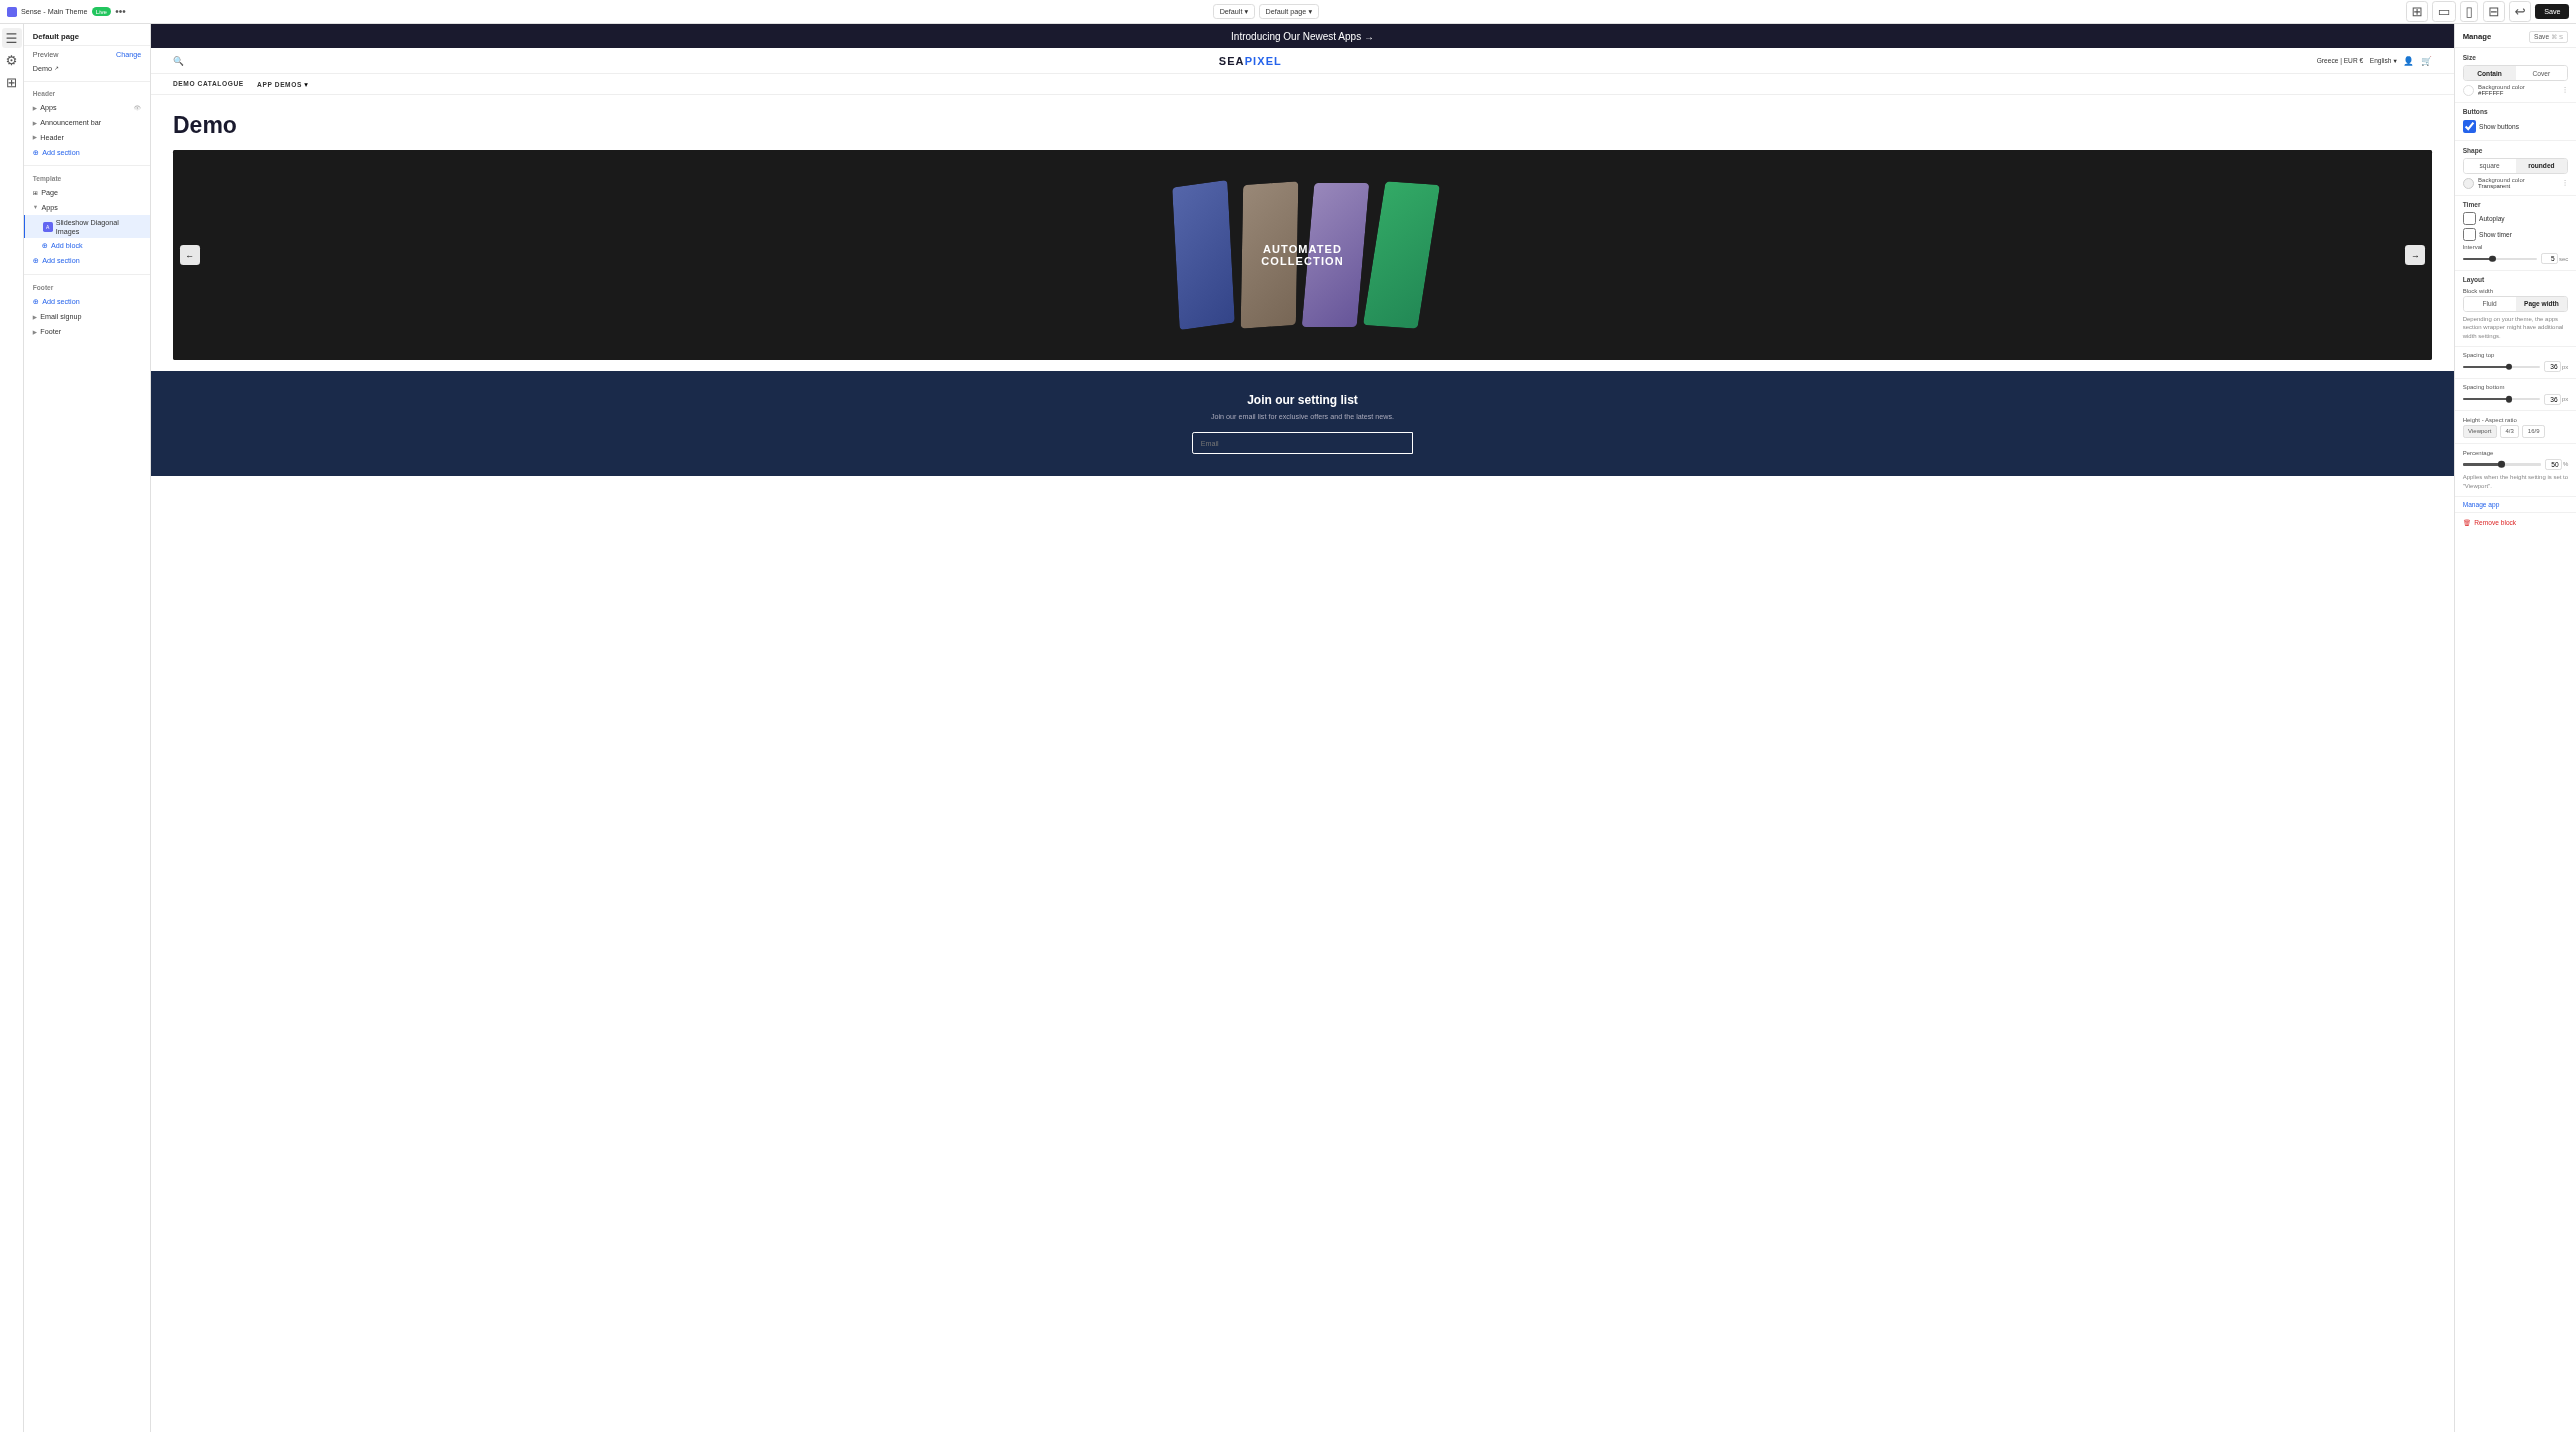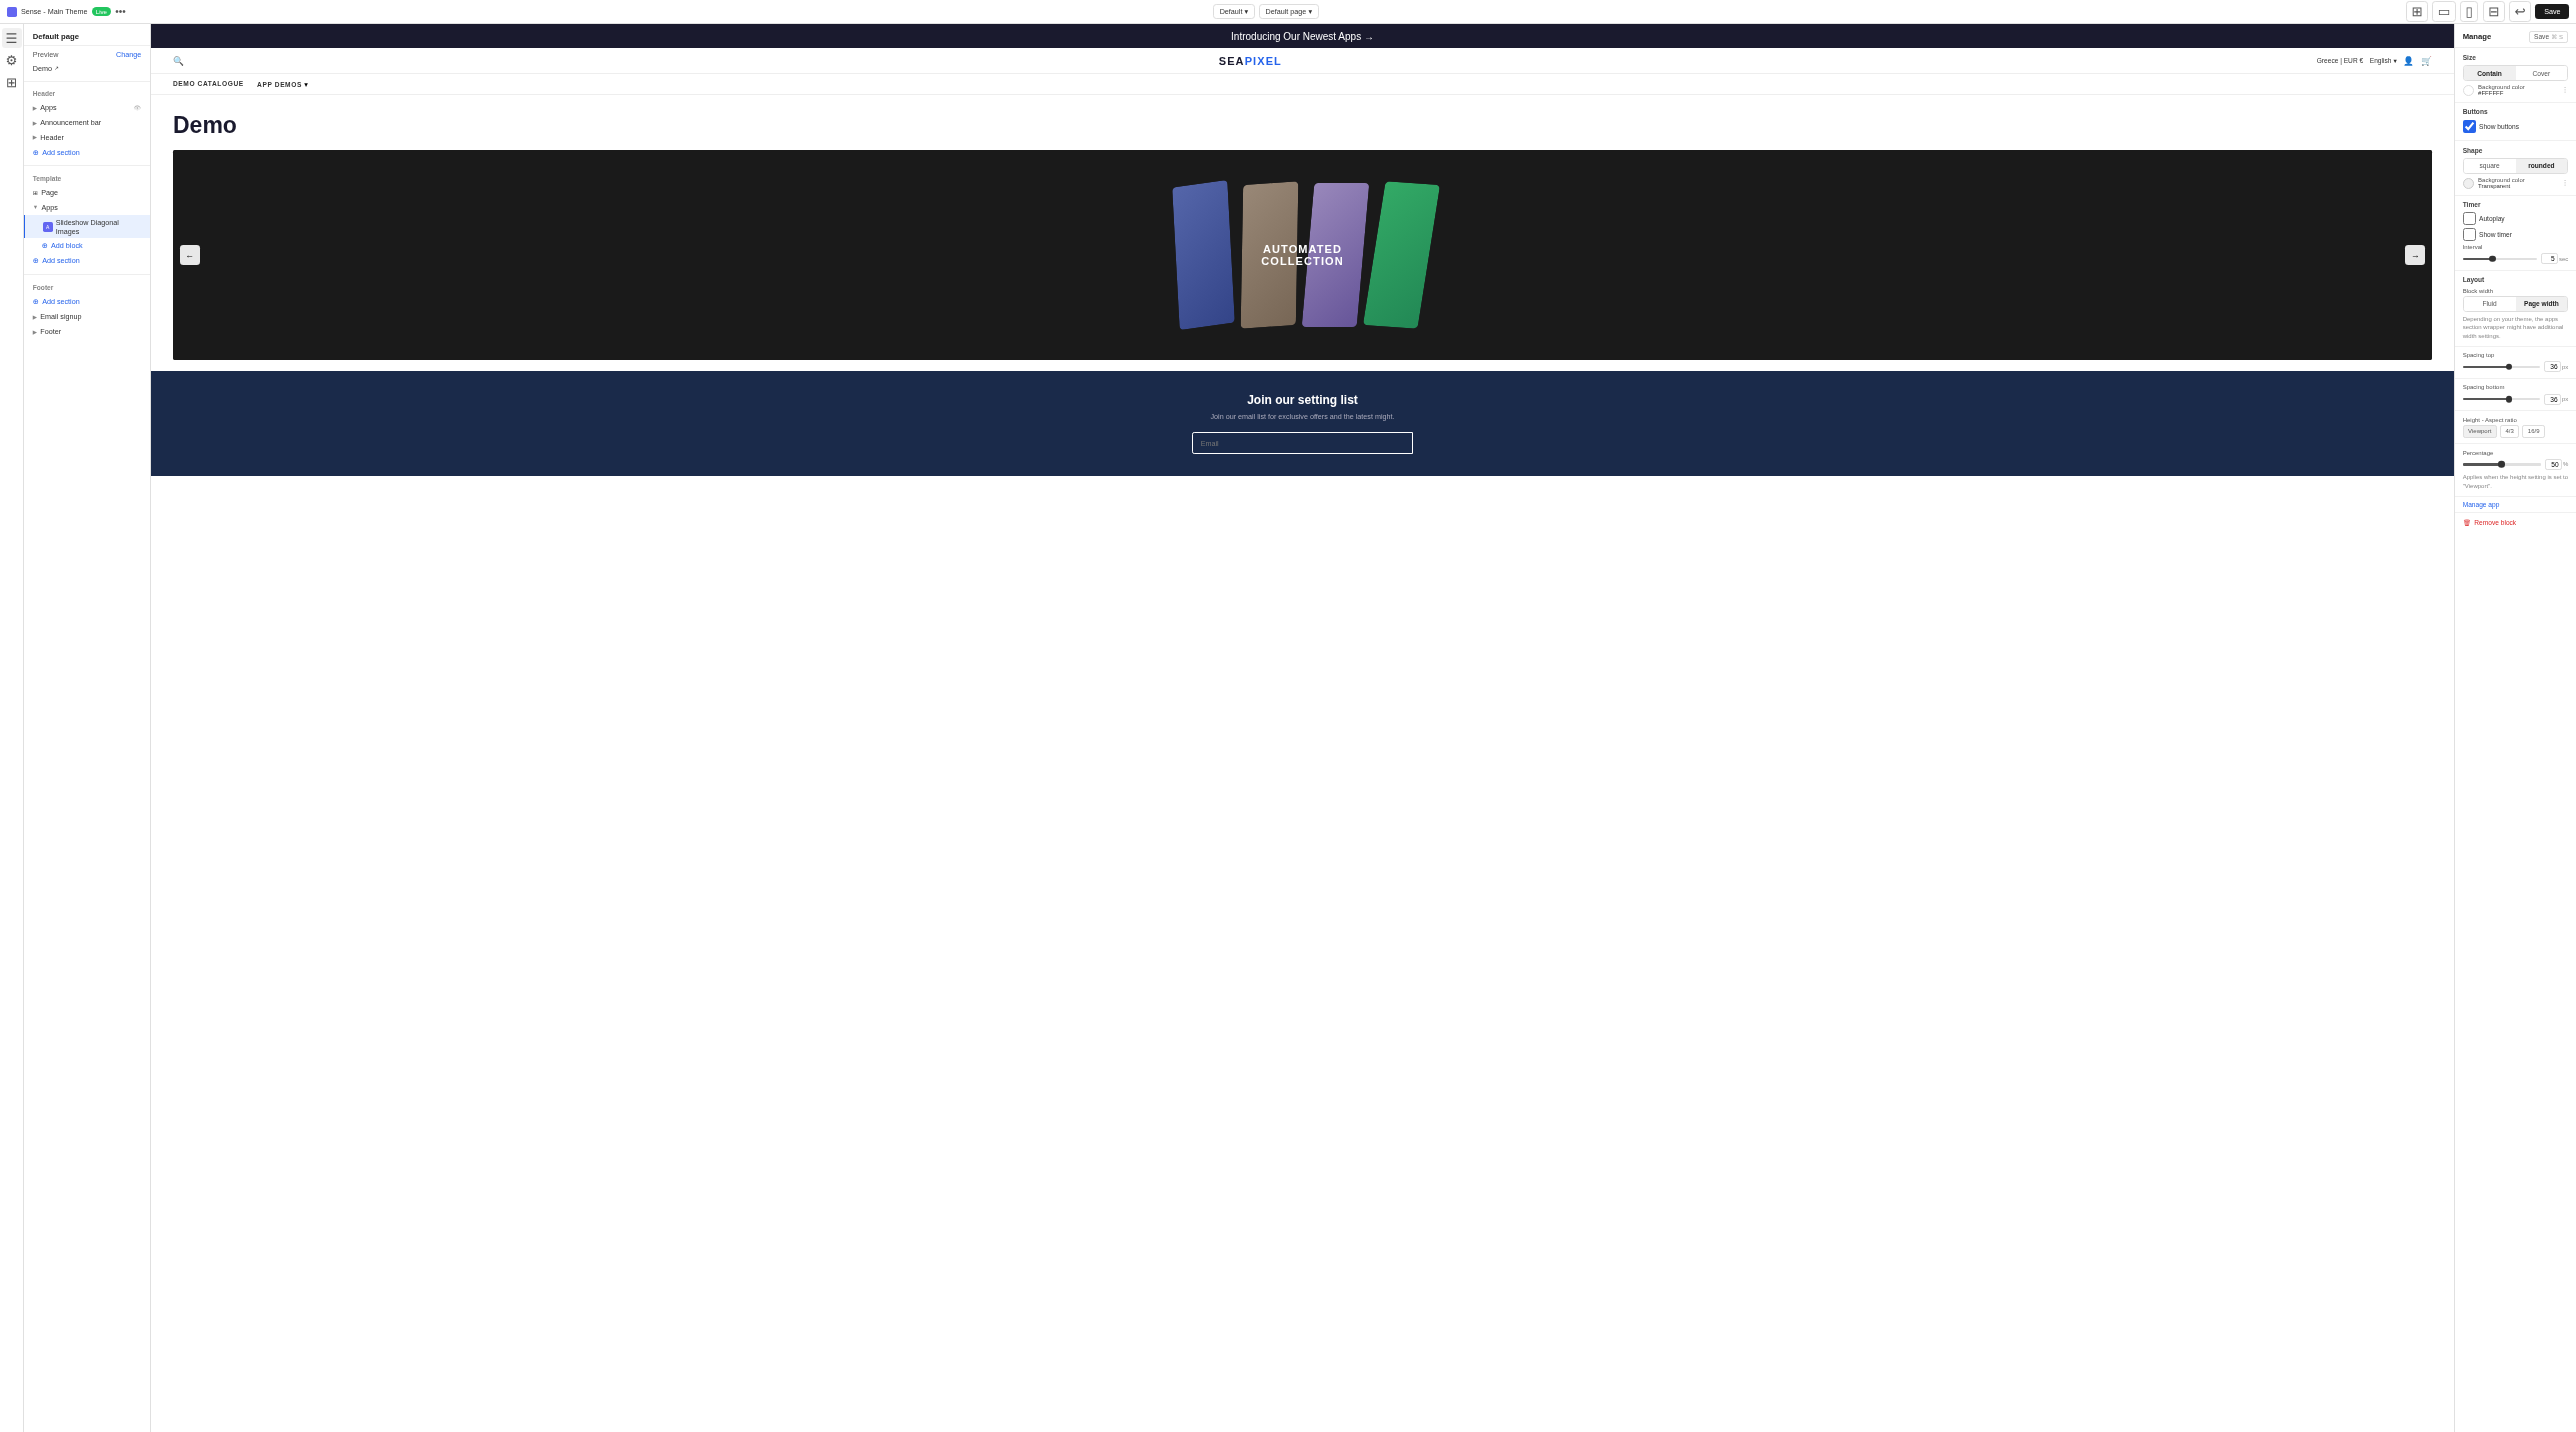--- a/index.html
+++ b/index.html
@@ -272,21 +272,21 @@
           <div style="position:absolute;inset:0;display:flex;align-items:center;justify-content:center;">
             <div class="collection-label" style="white-space:pre-line;">AUTOMATED
 COLLECTION</div>
           </div>
         </div>
         <button class="nav-arrow right">→</button>
       </div>
 
       <div class="mailing-section">
         <div class="mailing-title">Join our setting list</div>
-        <div class="mailing-subtitle">Join our email list for exclusive offers and the latest might.</div>
+        <div class="mailing-subtitle">Join our email list for exclusive offers and the latest news.</div>
         <div class="email-input-row">
           <input class="email-input" type="email" placeholder="Email" style="">
         </div>
       </div>
     </div>
   </div>
 
   <div class="right-panel">
     <div class="right-panel-header">
       <span class="right-panel-title">Manage</span>

